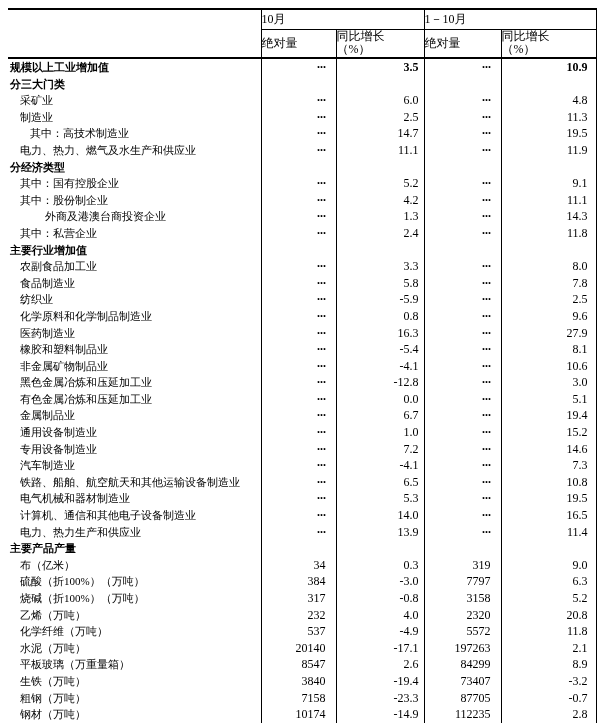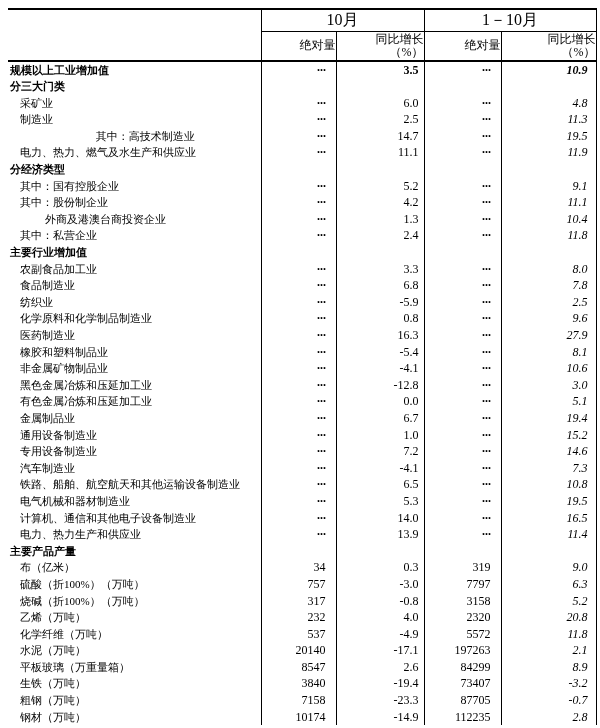--- a/index.html
+++ b/index.html
@@ -25,48 +25,48 @@
     overflow: hidden;
     font-size: 12px;
     vertical-align: middle;
   }
   
   thead tr.group-row { height: 20px; }
   thead tr.sub-row   { height: 29px; }
   th.grp {
     border-left: 1px solid #000;
     border-bottom: 1px solid #000;
-    text-align: center;
-    font-size: 16px;
+    text-align: left;
+    font-size: 12px;
   }
   th.sub {
     border-left: 1px solid #000;
-    text-align: right;
+    text-align: left;
     line-height: 13px;
     font-size: 12px;
   }
   thead tr.sub-row th, thead th.stub { border-bottom: 2px solid #000; }
   
   tbody tr { height: 16.6px; }
   tbody td { line-height: 16.6px; }
   tbody td.lbl { font-size: 11px; text-align: left; }
   tbody td.num {
     border-left: 1px solid #000;
     text-align: right;
     font-size: 12px;
   }
   tbody td.num:nth-child(2) { padding-right: 10px; }
   tbody td.num:nth-child(3) { padding-right: 5px;  }
   tbody td.num:nth-child(4) { padding-right: 10px; }
-  tbody td.num:nth-child(5) { padding-right: 8px; font-style: italic;  }
+  tbody td.num:nth-child(5) { padding-right: 8px;  }
   tr.bold td { font-weight: bold; }
   td.dots { font-weight: bold; letter-spacing: -1px; font-size: 11px; }
   tr.indent-0 td.lbl { padding-left: 2px;  }
   tr.indent-1 td.lbl { padding-left: 12px; }
-  tr.indent-2 td.lbl { padding-left: 22px; text-align: center; }
+  tr.indent-2 td.lbl { padding-left: 22px; }
   tr.indent-3 td.lbl { padding-left: 37px; }
 </style>
 </head>
 <body>
 
 <table>
   <colgroup>
     <col style="width:253px">
     <col style="width:75px">
     <col style="width:88px">
@@ -158,21 +158,21 @@
     <td class="num dots">···</td>
     <td class="num">4.2</td>
     <td class="num dots">···</td>
     <td class="num">11.1</td>
   </tr>
       <tr class="indent-3">
     <td class="lbl">外商及港澳台商投资企业</td>
     <td class="num dots">···</td>
     <td class="num">1.3</td>
     <td class="num dots">···</td>
-    <td class="num">10.4</td>
+    <td class="num">14.3</td>
   </tr>
       <tr class="indent-1">
     <td class="lbl">其中：私营企业</td>
     <td class="num dots">···</td>
     <td class="num">2.4</td>
     <td class="num dots">···</td>
     <td class="num">11.8</td>
   </tr>
       <tr class="indent-0 bold">
     <td class="lbl">主要行业增加值</td>
@@ -184,21 +184,21 @@
       <tr class="indent-1">
     <td class="lbl">农副食品加工业</td>
     <td class="num dots">···</td>
     <td class="num">3.3</td>
     <td class="num dots">···</td>
     <td class="num">8.0</td>
   </tr>
       <tr class="indent-1">
     <td class="lbl">食品制造业</td>
     <td class="num dots">···</td>
-    <td class="num">6.8</td>
+    <td class="num">5.8</td>
     <td class="num dots">···</td>
     <td class="num">7.8</td>
   </tr>
       <tr class="indent-1">
     <td class="lbl">纺织业</td>
     <td class="num dots">···</td>
     <td class="num">-5.9</td>
     <td class="num dots">···</td>
     <td class="num">2.5</td>
   </tr>
@@ -309,21 +309,21 @@
   </tr>
       <tr class="indent-1">
     <td class="lbl">布（亿米）</td>
     <td class="num">34</td>
     <td class="num">0.3</td>
     <td class="num">319</td>
     <td class="num">9.0</td>
   </tr>
       <tr class="indent-1">
     <td class="lbl">硫酸（折100%）（万吨）</td>
-    <td class="num">757</td>
+    <td class="num">384</td>
     <td class="num">-3.0</td>
     <td class="num">7797</td>
     <td class="num">6.3</td>
   </tr>
       <tr class="indent-1">
     <td class="lbl">烧碱（折100%）（万吨）</td>
     <td class="num">317</td>
     <td class="num">-0.8</td>
     <td class="num">3158</td>
     <td class="num">5.2</td>

